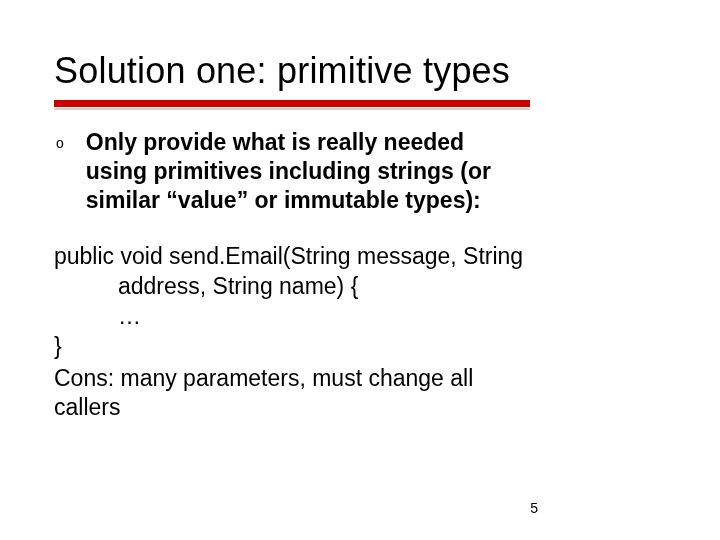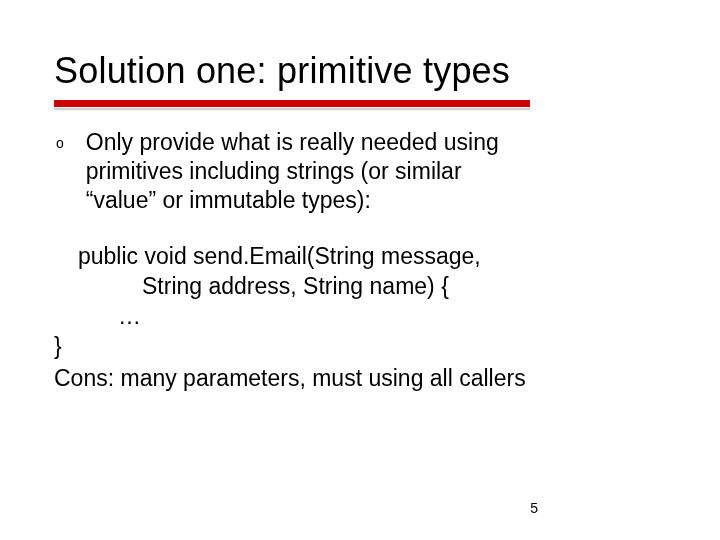--- a/index.html
+++ b/index.html
@@ -55,37 +55,37 @@
     margin-left: 2px;
   }
   .bullet-marker {
     font-size: 14px;
     margin-top: 7px;
     color: #000;
     flex: 0 0 auto;
   }
   .bullet-text {
     flex: 1 1 auto;
+    font-weight: bold;
   }
   .code-block {
     margin-top: 28px;
     font-size: 23px;
     line-height: 1.3;
   }
   .code-line {
     white-space: pre-wrap;
   }
   .indent-pad {
     padding-left: 64px;
     display: block;
   }
   .wrap-indent {
     text-indent: -64px;
     padding-left: 64px;
-    margin-left: 24px;
   }
   .cons {
     margin-top: 2px;
     font-size: 23px;
   }
   .page-num {
     position: absolute;
     right: 34px;
     bottom: 24px;
     font-size: 14px;
@@ -109,17 +109,17 @@
       <span class="bullet-marker">o</span>
       <span class="bullet-text">Only provide what is really needed using primitives including strings (or similar “value” or immutable types):</span>
     </div>
 
     <div class="code-block">
       <div class="code-line wrap-indent">public void send.Email(String message, String address, String name) {</div>
       <span class="code-line indent-pad">…</span>
       <div class="code-line">}</div>
     </div>
 
-    <div class="cons">Cons: many parameters, must using all callers</div>
+    <div class="cons">Cons: many parameters, must change all callers</div>
   </div>
 
   <div class="page-num">5</div>
 </div>
 
 </body></html>

